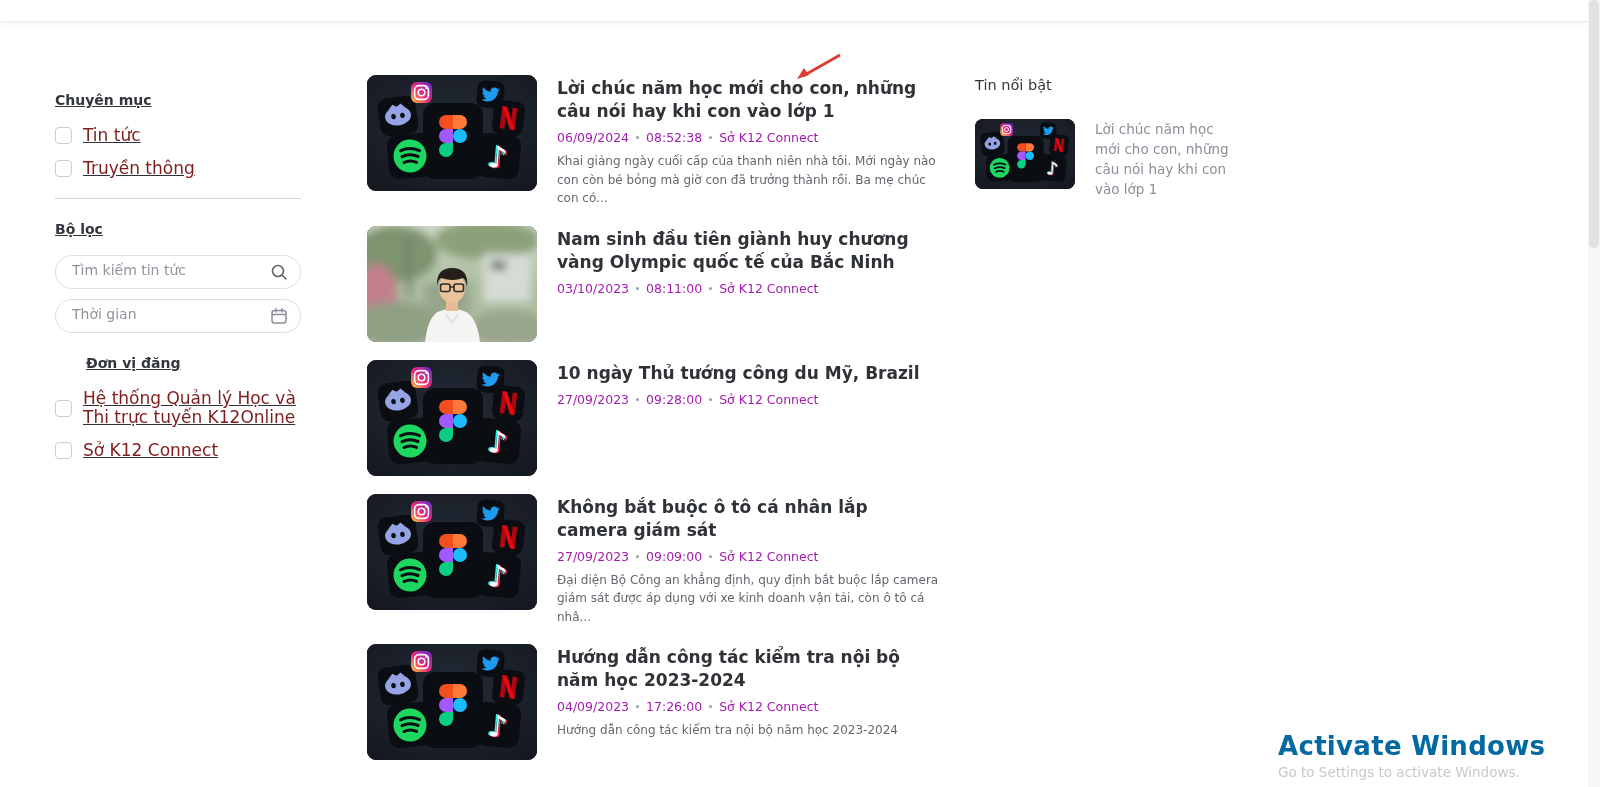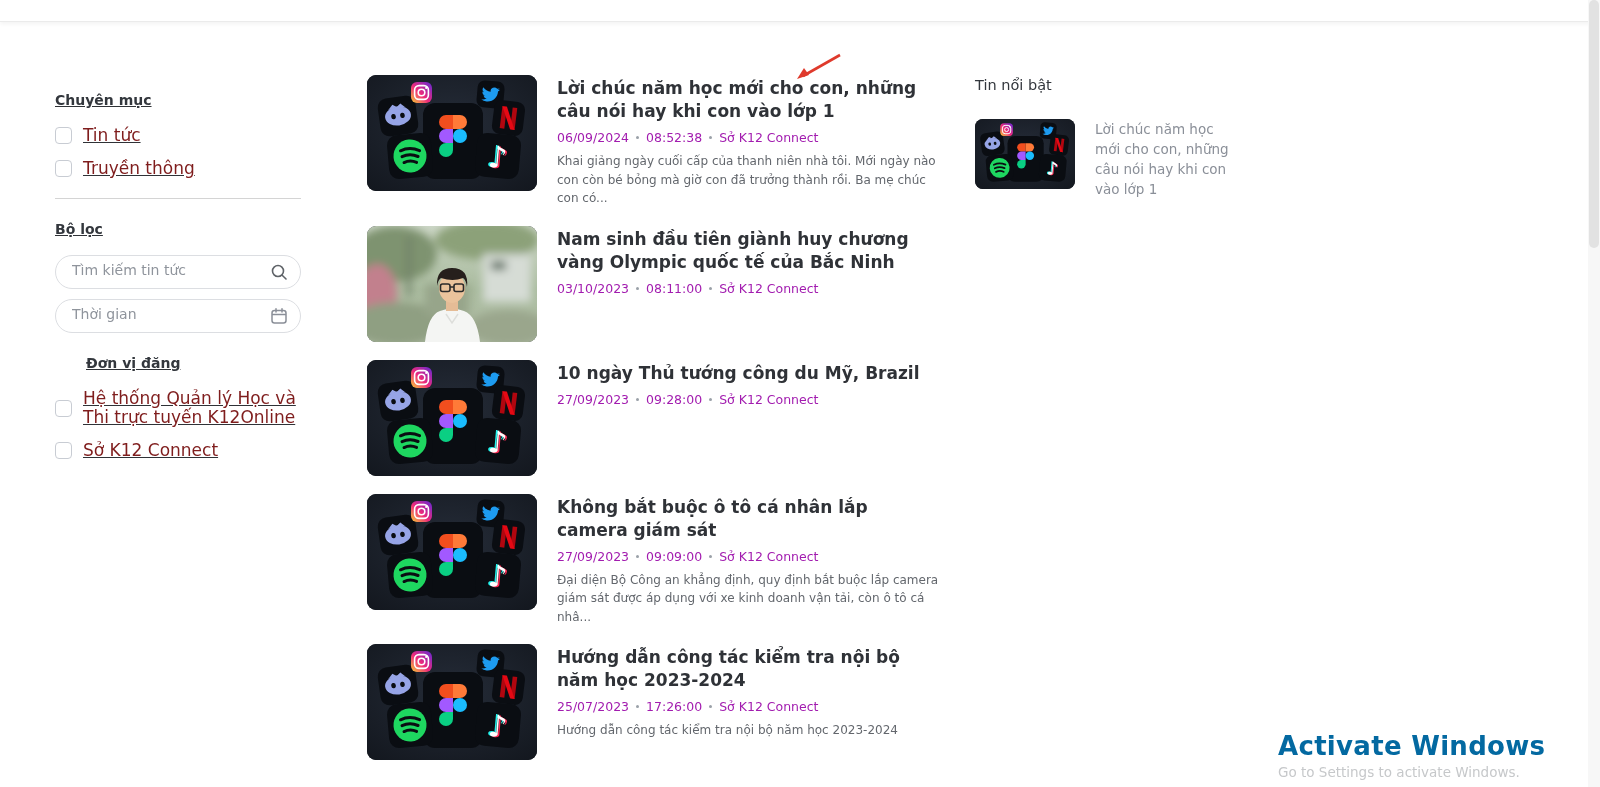--- a/index.html
+++ b/index.html
@@ -314,21 +314,21 @@
 
     <article class="article">
       <div class="thumb">
         <svg viewBox="0 0 170 116">
             <use href="#sym-social"></use>
           </svg>
       </div>
       <div class="art-body">
         <div class="art-title">Hướng dẫn công tác kiểm tra nội bộ năm học 2023-2024</div>
         <div class="art-meta">
-          <span>25/07/2023</span>
+          <span>04/09/2023</span>
             <span class="dot-sep"></span>
             <span>17:26:00</span>
             <span class="dot-sep"></span>
             <span>Sở K12 Connect</span>
         </div>
         <div class="art-excerpt">Hướng dẫn công tác kiểm tra nội bộ năm học 2023-2024</div>
       </div>
     </article>
 
   </main>

